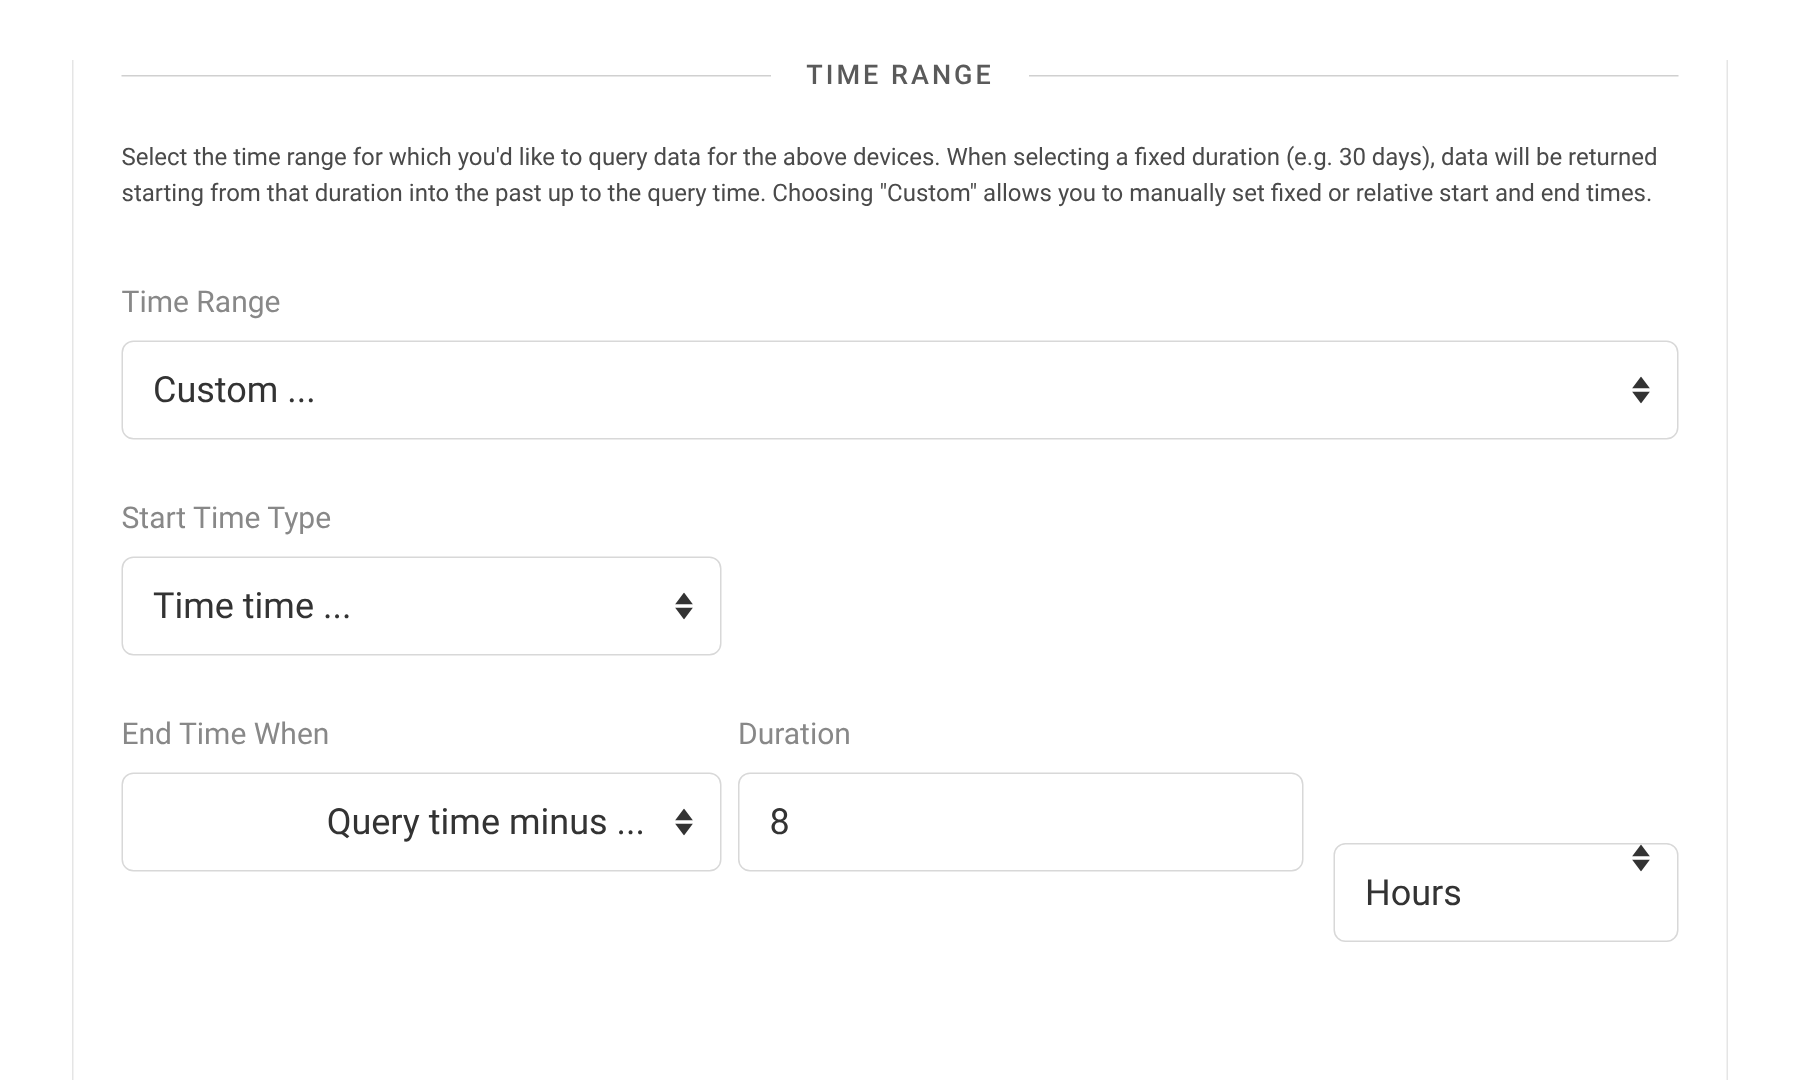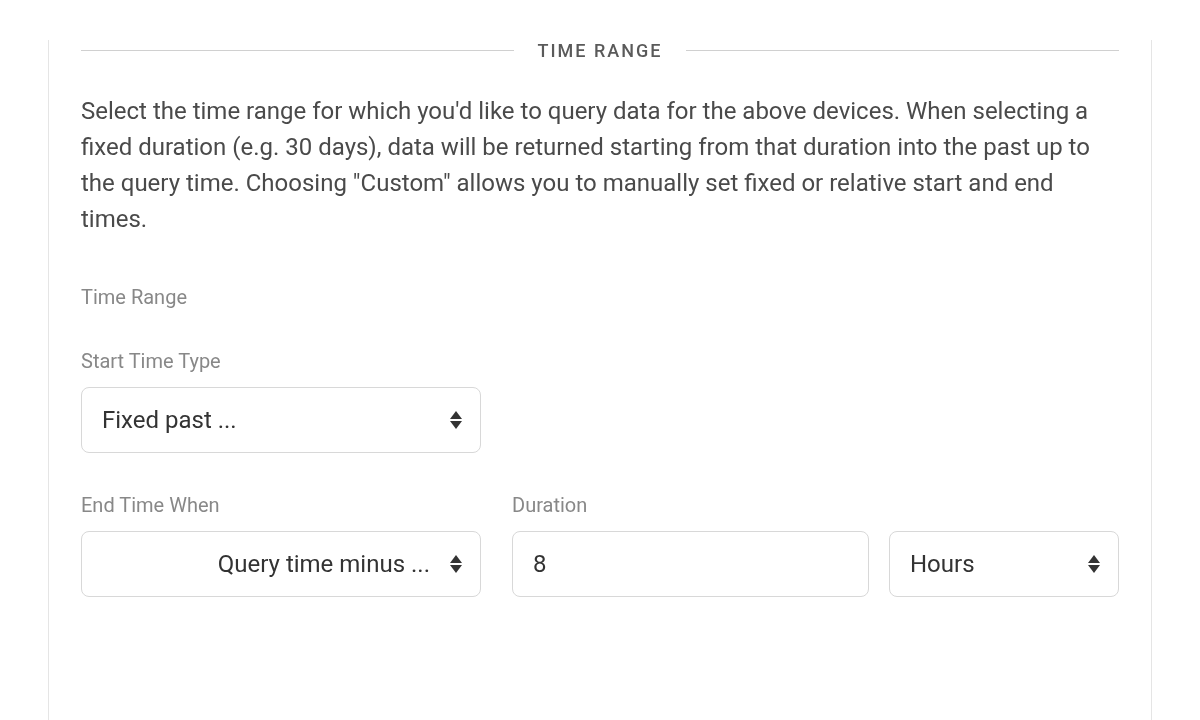--- a/index.html
+++ b/index.html
@@ -35,37 +35,37 @@
       background: #d0d0d0;
     }
     .section-header-label {
       padding: 0 24px;
       font-size: 18px;
       letter-spacing: 2px;
       color: #5a5a5a;
       font-weight: 500;
     }
     .description {
-      font-size: 24px;
+      font-size: 16px;
       line-height: 1.5;
       color: #4a4a4a;
       margin-bottom: 48px;
     }
     .field-group {
       margin-bottom: 40px;
     }
     .field-label {
       font-size: 20px;
       color: #888;
       margin-bottom: 14px;
       display: block;
     }
     .row {
       display: flex;
-      gap: 31px;
+      gap: 11px;
     }
     .col-narrow {
       flex: 0 0 400px;
     }
     .col-wide {
       flex: 1;
     }
     .col-half {
       flex: 1;
     }
@@ -117,27 +117,38 @@
 <div class="panel">
 
   <div class="section-header">
     <span class="section-header-label">TIME RANGE</span>
   </div>
 
   <p class="description">Select the time range for which you'd like to query data for the above devices. When selecting a fixed duration (e.g. 30 days), data will be returned starting from that duration into the past up to the query time. Choosing "Custom" allows you to manually set fixed or relative start and end times.</p>
 
   <div class="field-group">
     <label class="field-label">Time Range</label>
+    <div class="select-wrap full-width">
+      <button type="button" class="select-control" style="text-align:left;">Custom ...</button>
+      <span class="select-caret">
+        <svg width="14" height="8" viewBox="0 0 14 8">
+            <polygon points="7,0 13,8 1,8" fill="#333"></polygon>
+          </svg>
+        <svg width="14" height="8" viewBox="0 0 14 8">
+            <polygon points="1,0 13,0 7,8" fill="#333"></polygon>
+          </svg>
+      </span>
+    </div>
   </div>
 
   <div class="row field-group">
     <div class="col-narrow">
       <label class="field-label">Start Time Type</label>
       <div class="select-wrap">
-        <button type="button" class="select-control" style="text-align:left;">Fixed past ...</button>
+        <button type="button" class="select-control" style="text-align:left;">Time time ...</button>
         <span class="select-caret">
           <svg width="14" height="8" viewBox="0 0 14 8">
               <polygon points="7,0 13,8 1,8" fill="#333"></polygon>
             </svg>
           <svg width="14" height="8" viewBox="0 0 14 8">
               <polygon points="1,0 13,0 7,8" fill="#333"></polygon>
             </svg>
         </span>
       </div>
     </div>
@@ -159,21 +170,21 @@
       </div>
     </div>
     <div class="col-half">
       <label class="field-label">Duration</label>
       <div class="row" style="gap:20px;">
         <div style="flex:1;">
           <input type="text" class="text-control" value="8" style="">
         </div>
         <div class="col-unit">
           <div class="select-wrap">
-            <button type="button" class="select-control" style="text-align:left;">Hours</button>
+            <button type="button" class="select-control" style="text-align:left;margin-top:47px;">Hours</button>
             <span class="select-caret">
               <svg width="14" height="8" viewBox="0 0 14 8">
                   <polygon points="7,0 13,8 1,8" fill="#333"></polygon>
                 </svg>
               <svg width="14" height="8" viewBox="0 0 14 8">
                   <polygon points="1,0 13,0 7,8" fill="#333"></polygon>
                 </svg>
             </span>
           </div>
         </div>

